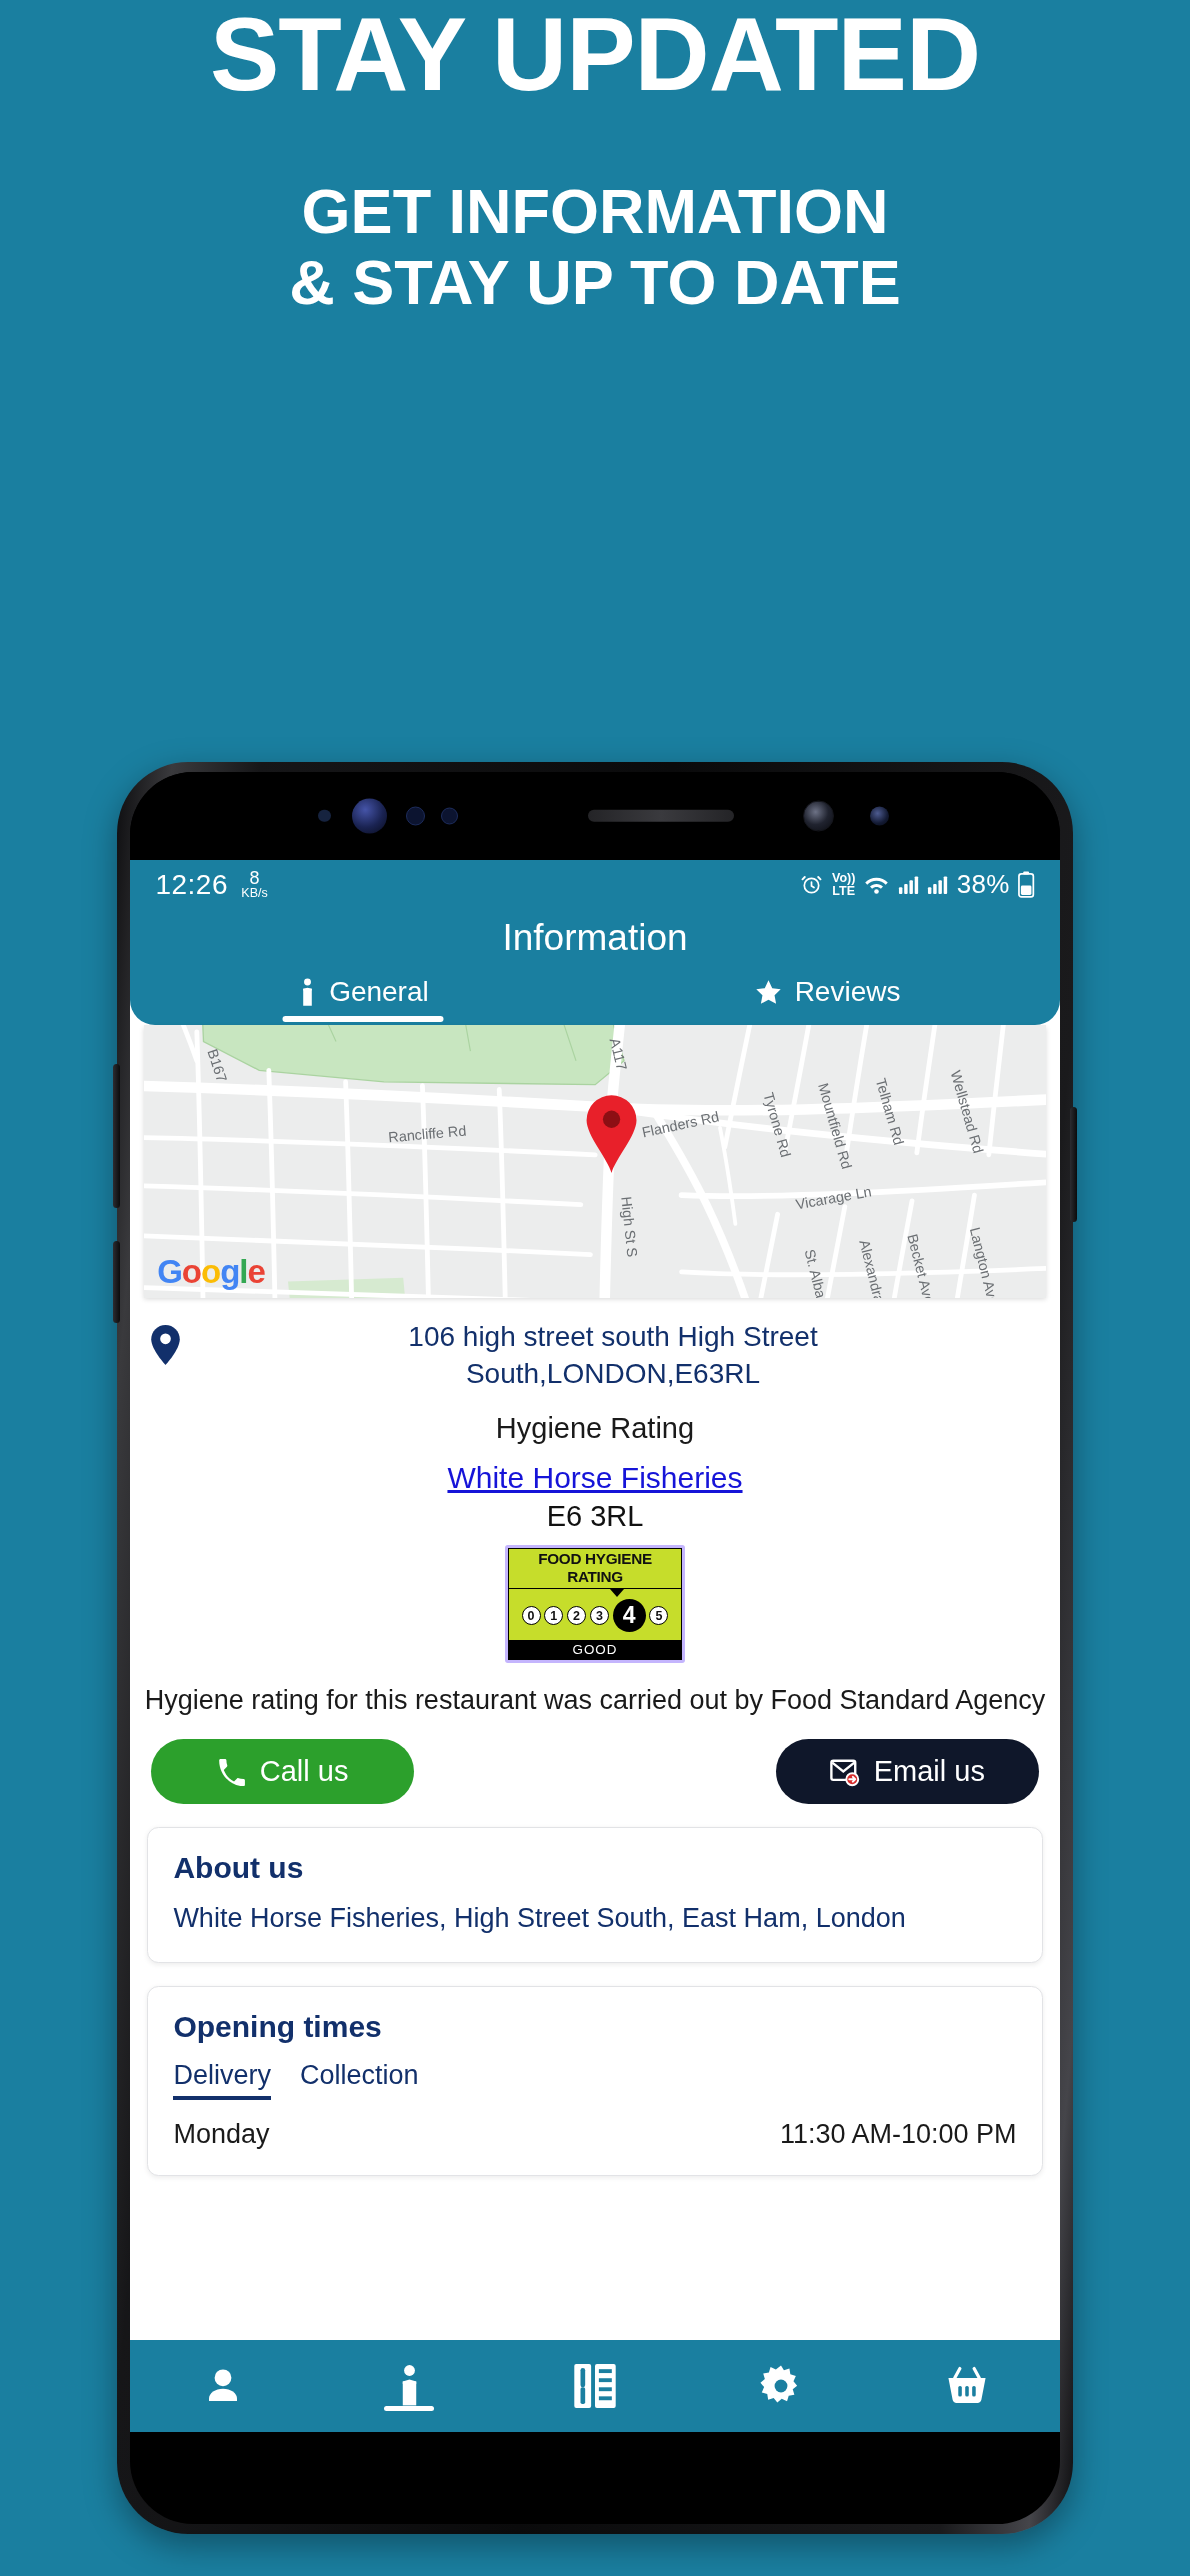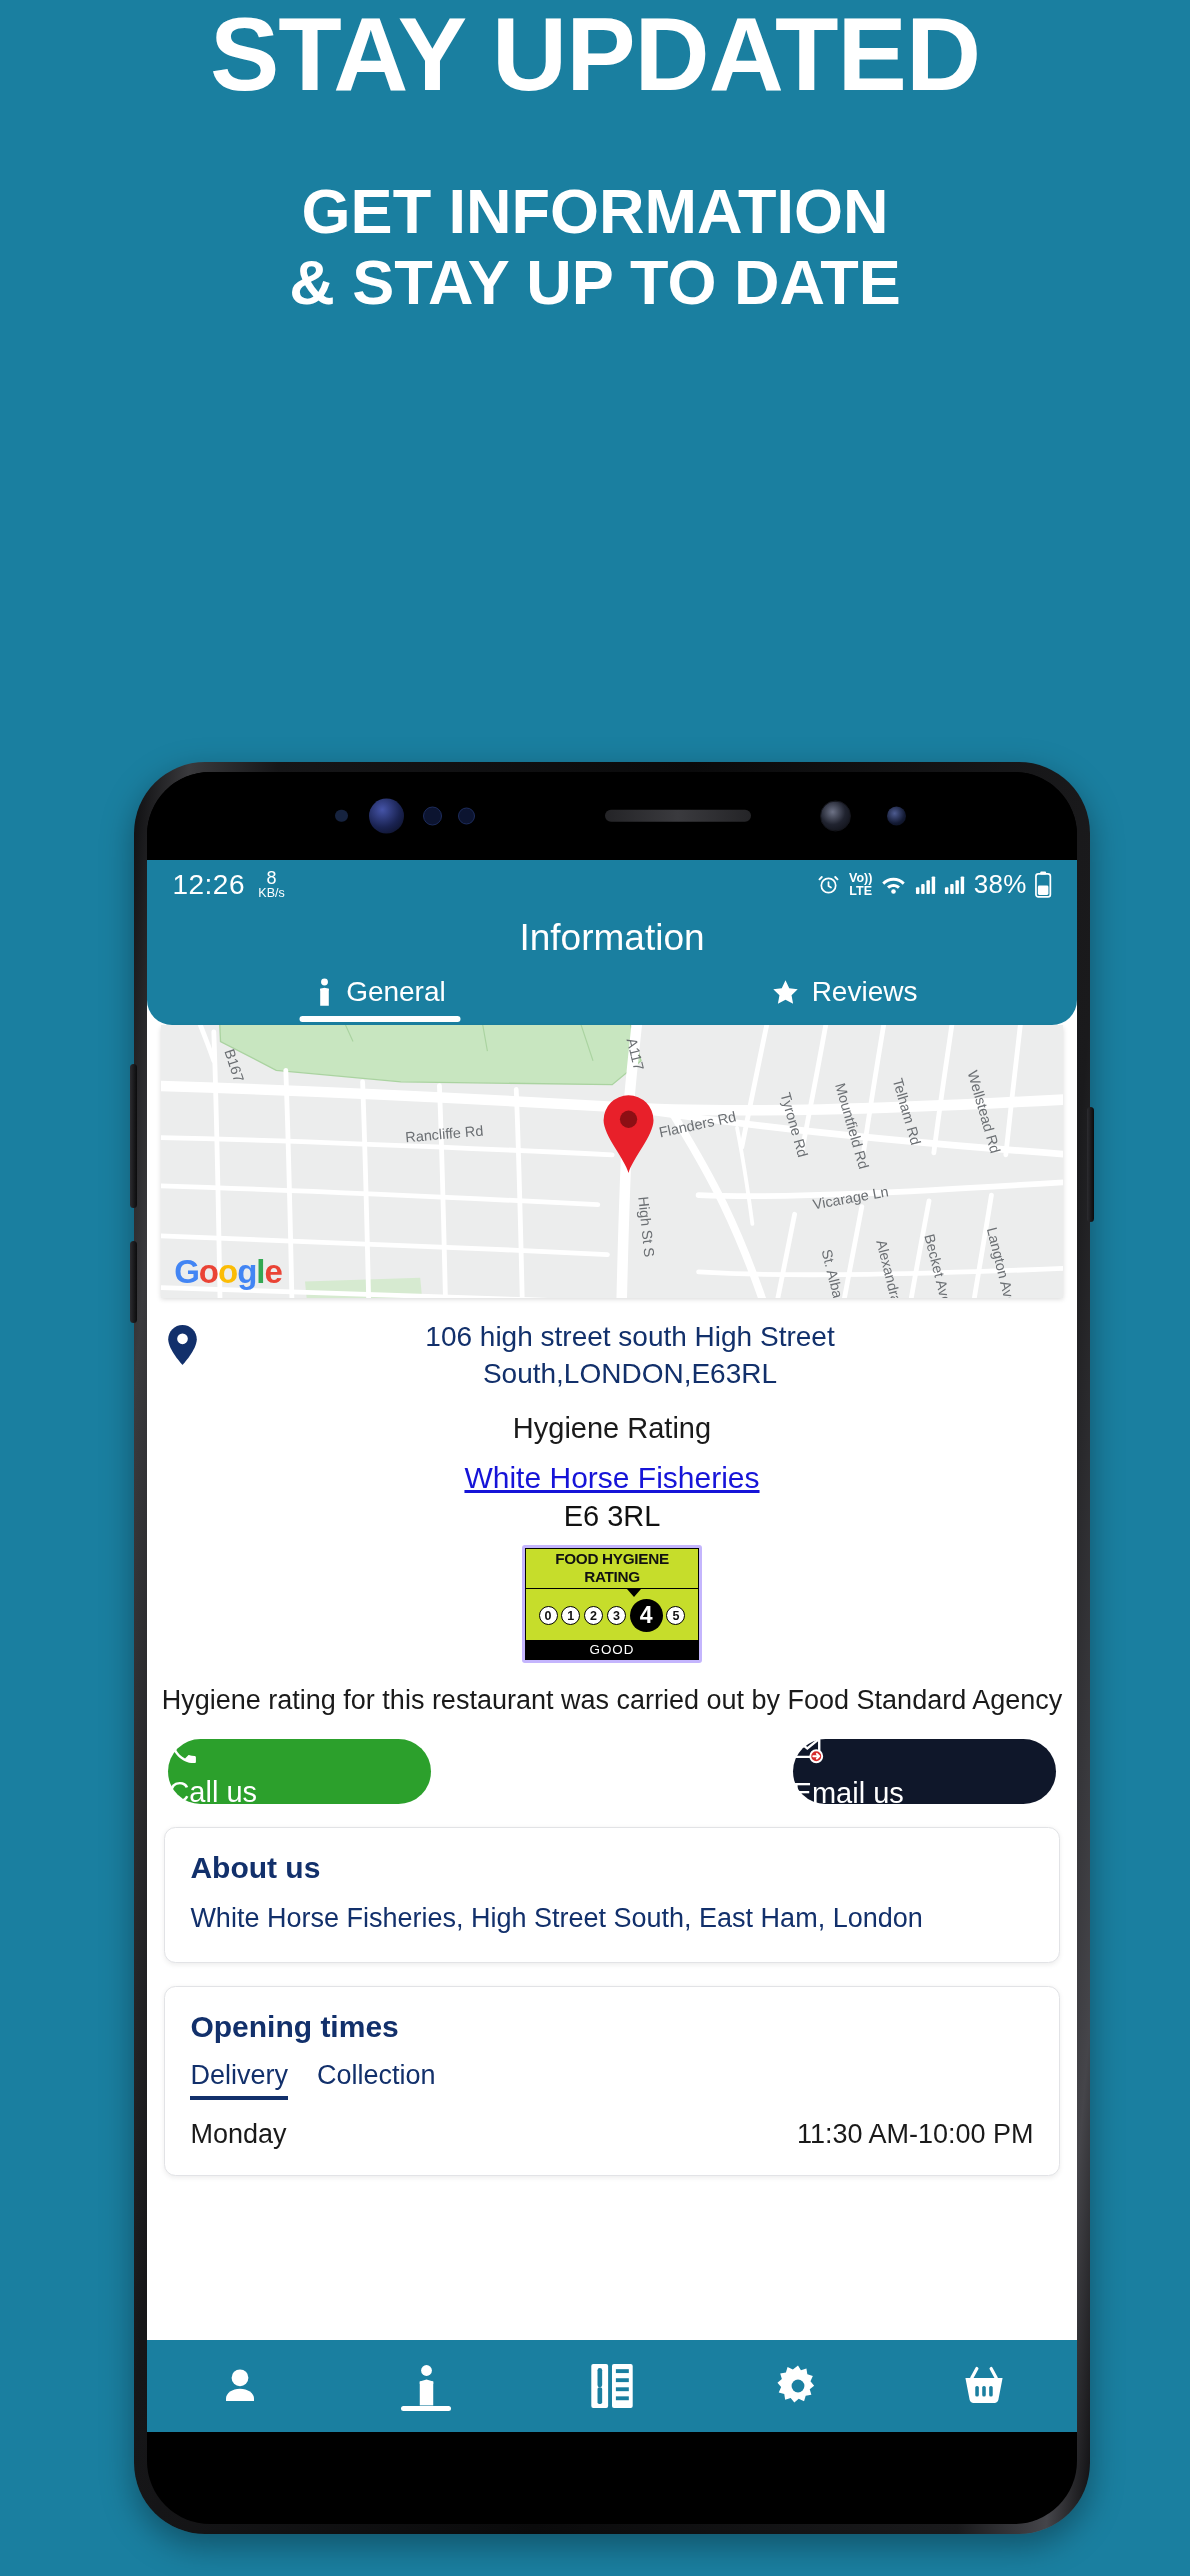--- a/index.html
+++ b/index.html
@@ -26,21 +26,21 @@
     color:#ffffff;
     font-size:63px;
     line-height:1.12;
     margin-top:67px;
   }
   .promo-sub div { white-space:nowrap; }
 
   
   .phone {
     position:absolute;
-    left:134px;
+    left:117px;
     top:762px;
     width:956px;
     height:1772px;
   }
   .phone-body {
     position:absolute; inset:0;
     border-radius:71px;
     background:linear-gradient(95deg,#0d0d0f 0%,#3a3a3d 5%,#161618 13%,#0a0a0b 50%,#1a1a1c 88%,#45454a 96%,#0d0d0f 100%);
     box-shadow:0 11.5px 33px rgba(0,0,0,0.35);
   }
@@ -212,23 +212,23 @@
 
   .fsa-note {
     text-align:center; color:#1a1a1a;
     font-size:27px; line-height:1.34;
     padding:19px 13.4px 0;
   }
 
   
   .actions { display:flex; justify-content:space-between; padding:21px 21px 0; }
   .btn-pill {
-    display:flex; justify-content:center; gap:13.4px;
+    display:flex; align-items:center; justify-content:center; gap:13.4px;
     width:263px; height:65px; border-radius:33px;
-    color:#fff; font-size:29px;flex-direction:column;
+    color:#fff; font-size:29px;
   }
   .btn-call { background:#2ca02c; }
   .btn-email { background:#0f172a; }
   .btn-pill svg { display:block; }
 
   
   .card {
     margin:23px 17px 0;
     background:#fff;
     border:1px solid #e2e3e6;

